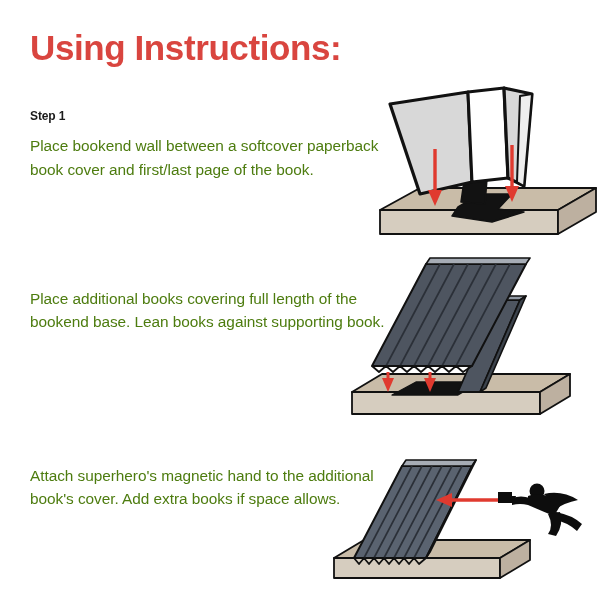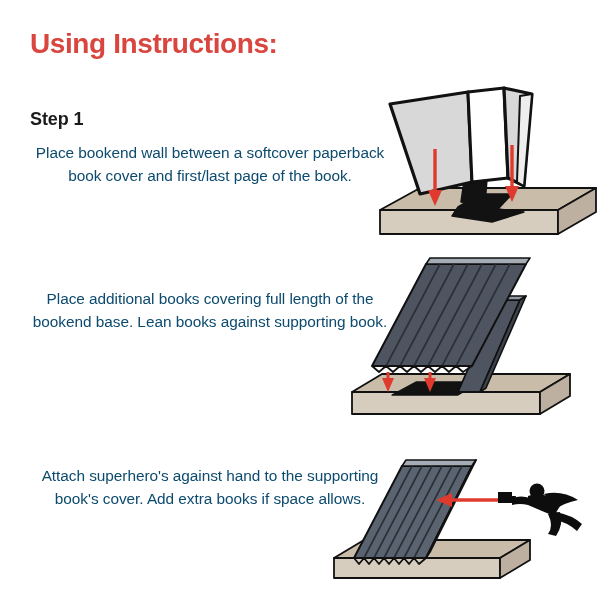--- a/index.html
+++ b/index.html
@@ -19,49 +19,48 @@
     position: absolute;
     inset: 0;
     background: #ffffff;
   }
 
   
   #page-title {
     position: absolute;
     left: 30px;
     top: 28px;
-    font-size: 28px;
+    font-size: 35px;
     font-weight: 700;
     letter-spacing: -0.4px;
     color: #d9453f;
     white-space: nowrap;
   }
 
   
   .step-block {
     position: absolute;
     left: 30px;
     width: 360px;
   }
   .step-heading {
-    font-size: 18px;
+    font-size: 12px;
     font-weight: 700;
     color: #1b1b1b;
     letter-spacing: -0.1px;
     margin: 0 0 11px 0;
     line-height: 1.1;
   }
   .step-body {
     font-size: 15.4px;
     font-weight: 400;
-    color: #0c4a6e;
+    color: #4d7c0f;
     line-height: 1.52;
     letter-spacing: -0.05px;
     margin: 0;
-    text-align: center;
   }
   #step-block-1 { top: 110px; }
   #step-block-2 { top: 287px; }
   #step-block-3 { top: 464px; }
 
   
   .illus {
     position: absolute;
     display: block;
   }
@@ -162,21 +161,21 @@
         <polygon points="58,140 52,126 64,126" fill="#e03a2f"></polygon>
       </g>
       <g>
         <line x1="100" y1="120" x2="100" y2="128" stroke="#e03a2f" stroke-width="3"></line>
         <polygon points="100,140 94,126 106,126" fill="#e03a2f"></polygon>
       </g>
     </g>
   </svg>
 
   <div class="step-block" id="step-block-3">
-    <p class="step-body">Attach superhero's against hand to the supporting book's cover. Add extra books if space allows.</p>
+    <p class="step-body">Attach superhero's magnetic hand to the additional book's cover. Add extra books if space allows.</p>
   </div>
 
   <svg class="illus" id="illus-3" viewBox="0 0 270 140">
 
     <g>
       <polygon points="4,112 34,94 200,94 170,112" fill="#c9bca8" stroke="#111" stroke-width="1.8" stroke-linejoin="round"></polygon>
       <polygon points="4,112 170,112 170,132 4,132" fill="#d6cdbf" stroke="#111" stroke-width="1.8" stroke-linejoin="round"></polygon>
       <polygon points="170,112 200,94 200,114 170,132" fill="#bdb0a0" stroke="#111" stroke-width="1.8" stroke-linejoin="round"></polygon>
     </g>
 

